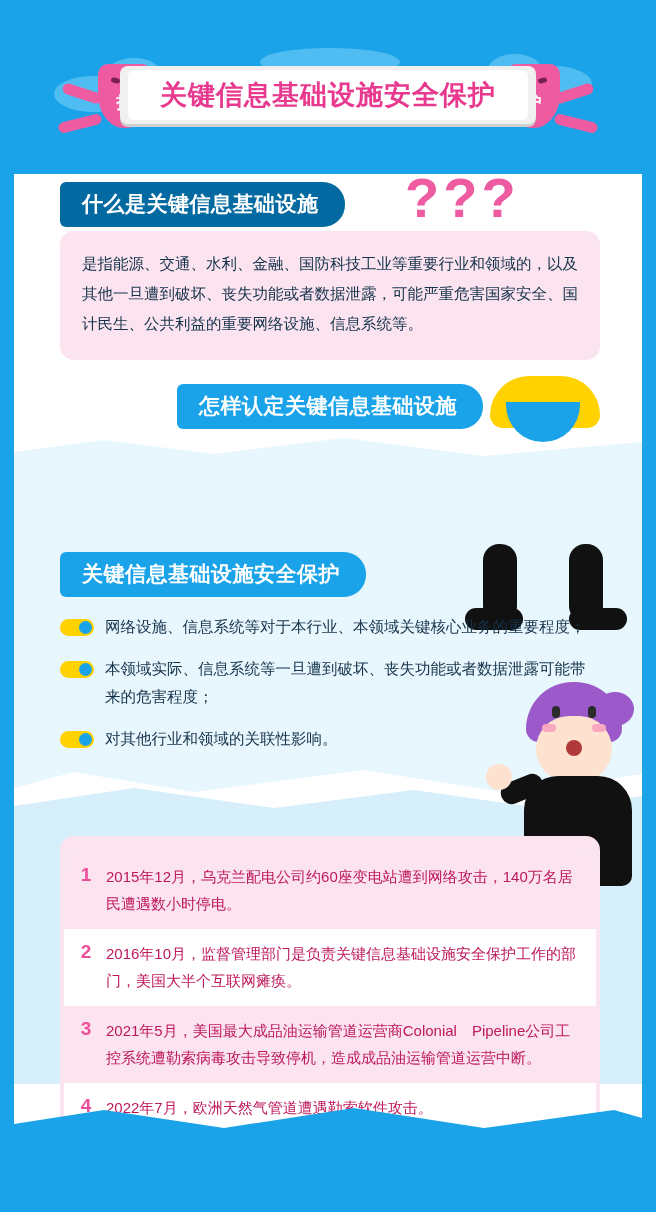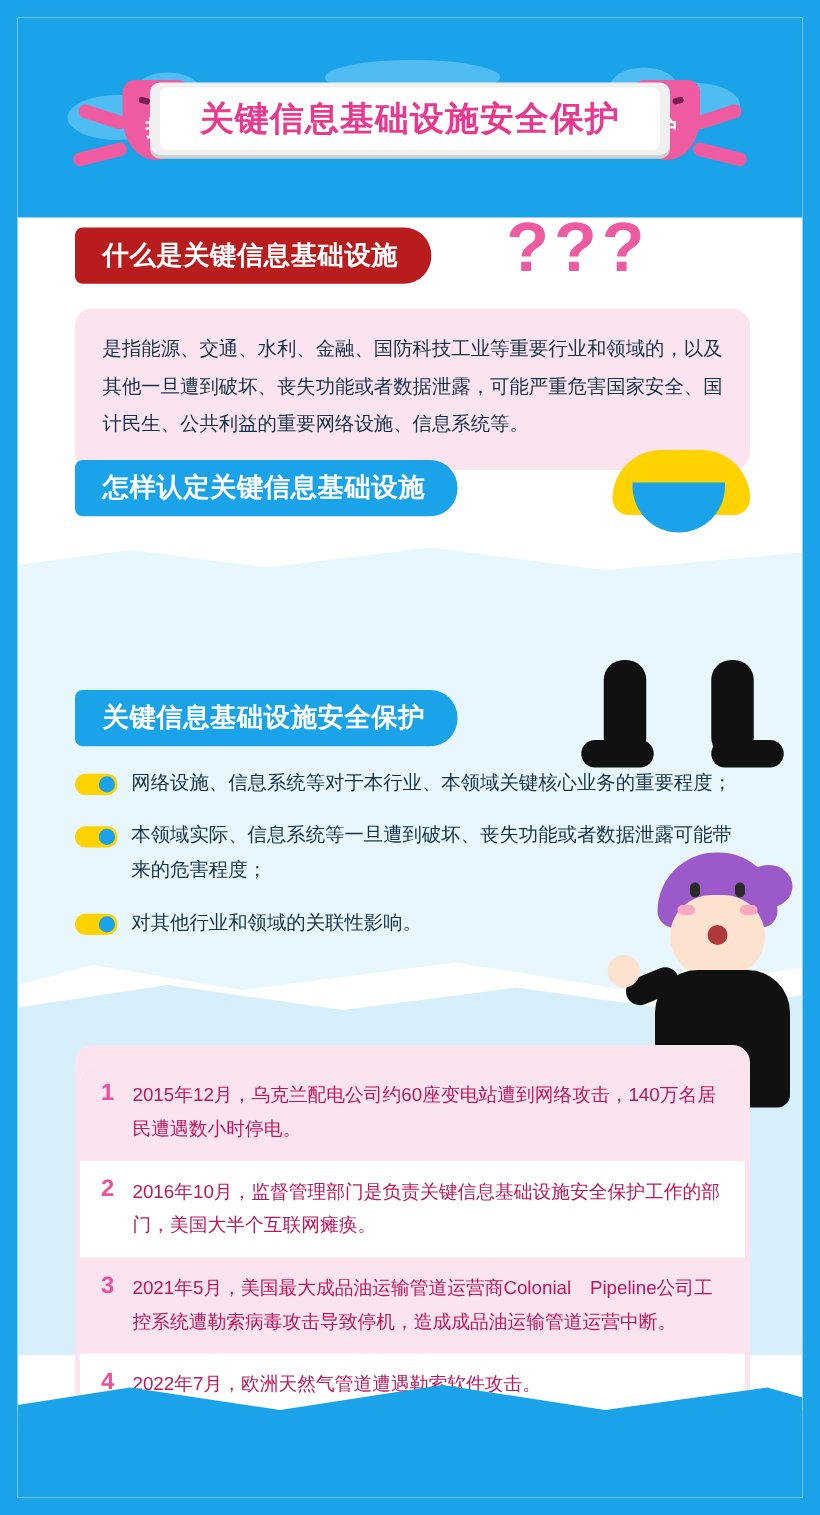--- a/index.html
+++ b/index.html
@@ -95,46 +95,46 @@
   .pill {
     display: inline-block;
     padding: 8px 26px 9px 22px;
     color: #fff;
     font-size: 21px;
     font-weight: bold;
     border-radius: 6px 22px 22px 6px;
     letter-spacing: 0.5px;
     white-space: nowrap;
   }
-  .pill.pink { background: #b91c1c; }
+  .pill.pink { background: #0369a1; }
   .pill.blue { background: #1aa3e8; }
   .pill.pinkdark { background: #ee4f9b; }
 
   .sec { position: absolute; }
 
   
   #sec1 { left: 46px; top: 168px; width: 540px; }
   .qmarks {
     position: absolute; left: 345px; top: -12px;
     color: #ef5ba1; font-size: 56px; font-weight: bold; letter-spacing: 4px;
     line-height: 1;
   }
   .card-pink {
-    margin-top: 20px;
+    margin-top: 4px;
     background: #fbe3ef;
     border-radius: 14px;
     padding: 18px 22px 20px 22px;
   }
   .body-text {
     font-size: 15.5px; line-height: 1.95; color: #14324a;
   }
   .body-text.white { color: #ffffff; }
 
   
-  #sec2 { left: 46px; top: 354px; width: 540px; }
+  #sec2 { left: 46px; top: 370px; width: 540px; text-align: center; }
   .card-blue {
     margin-top: 12px;
     background: #1aa3e8;
     border-radius: 14px;
     padding: 18px 22px 20px 22px;
   }
   .blob-yellow {
     position: absolute; left: 430px; top: -8px; width: 110px; height: 52px;
     background: #ffd200; border-radius: 60px 60px 20px 20px;
   }

